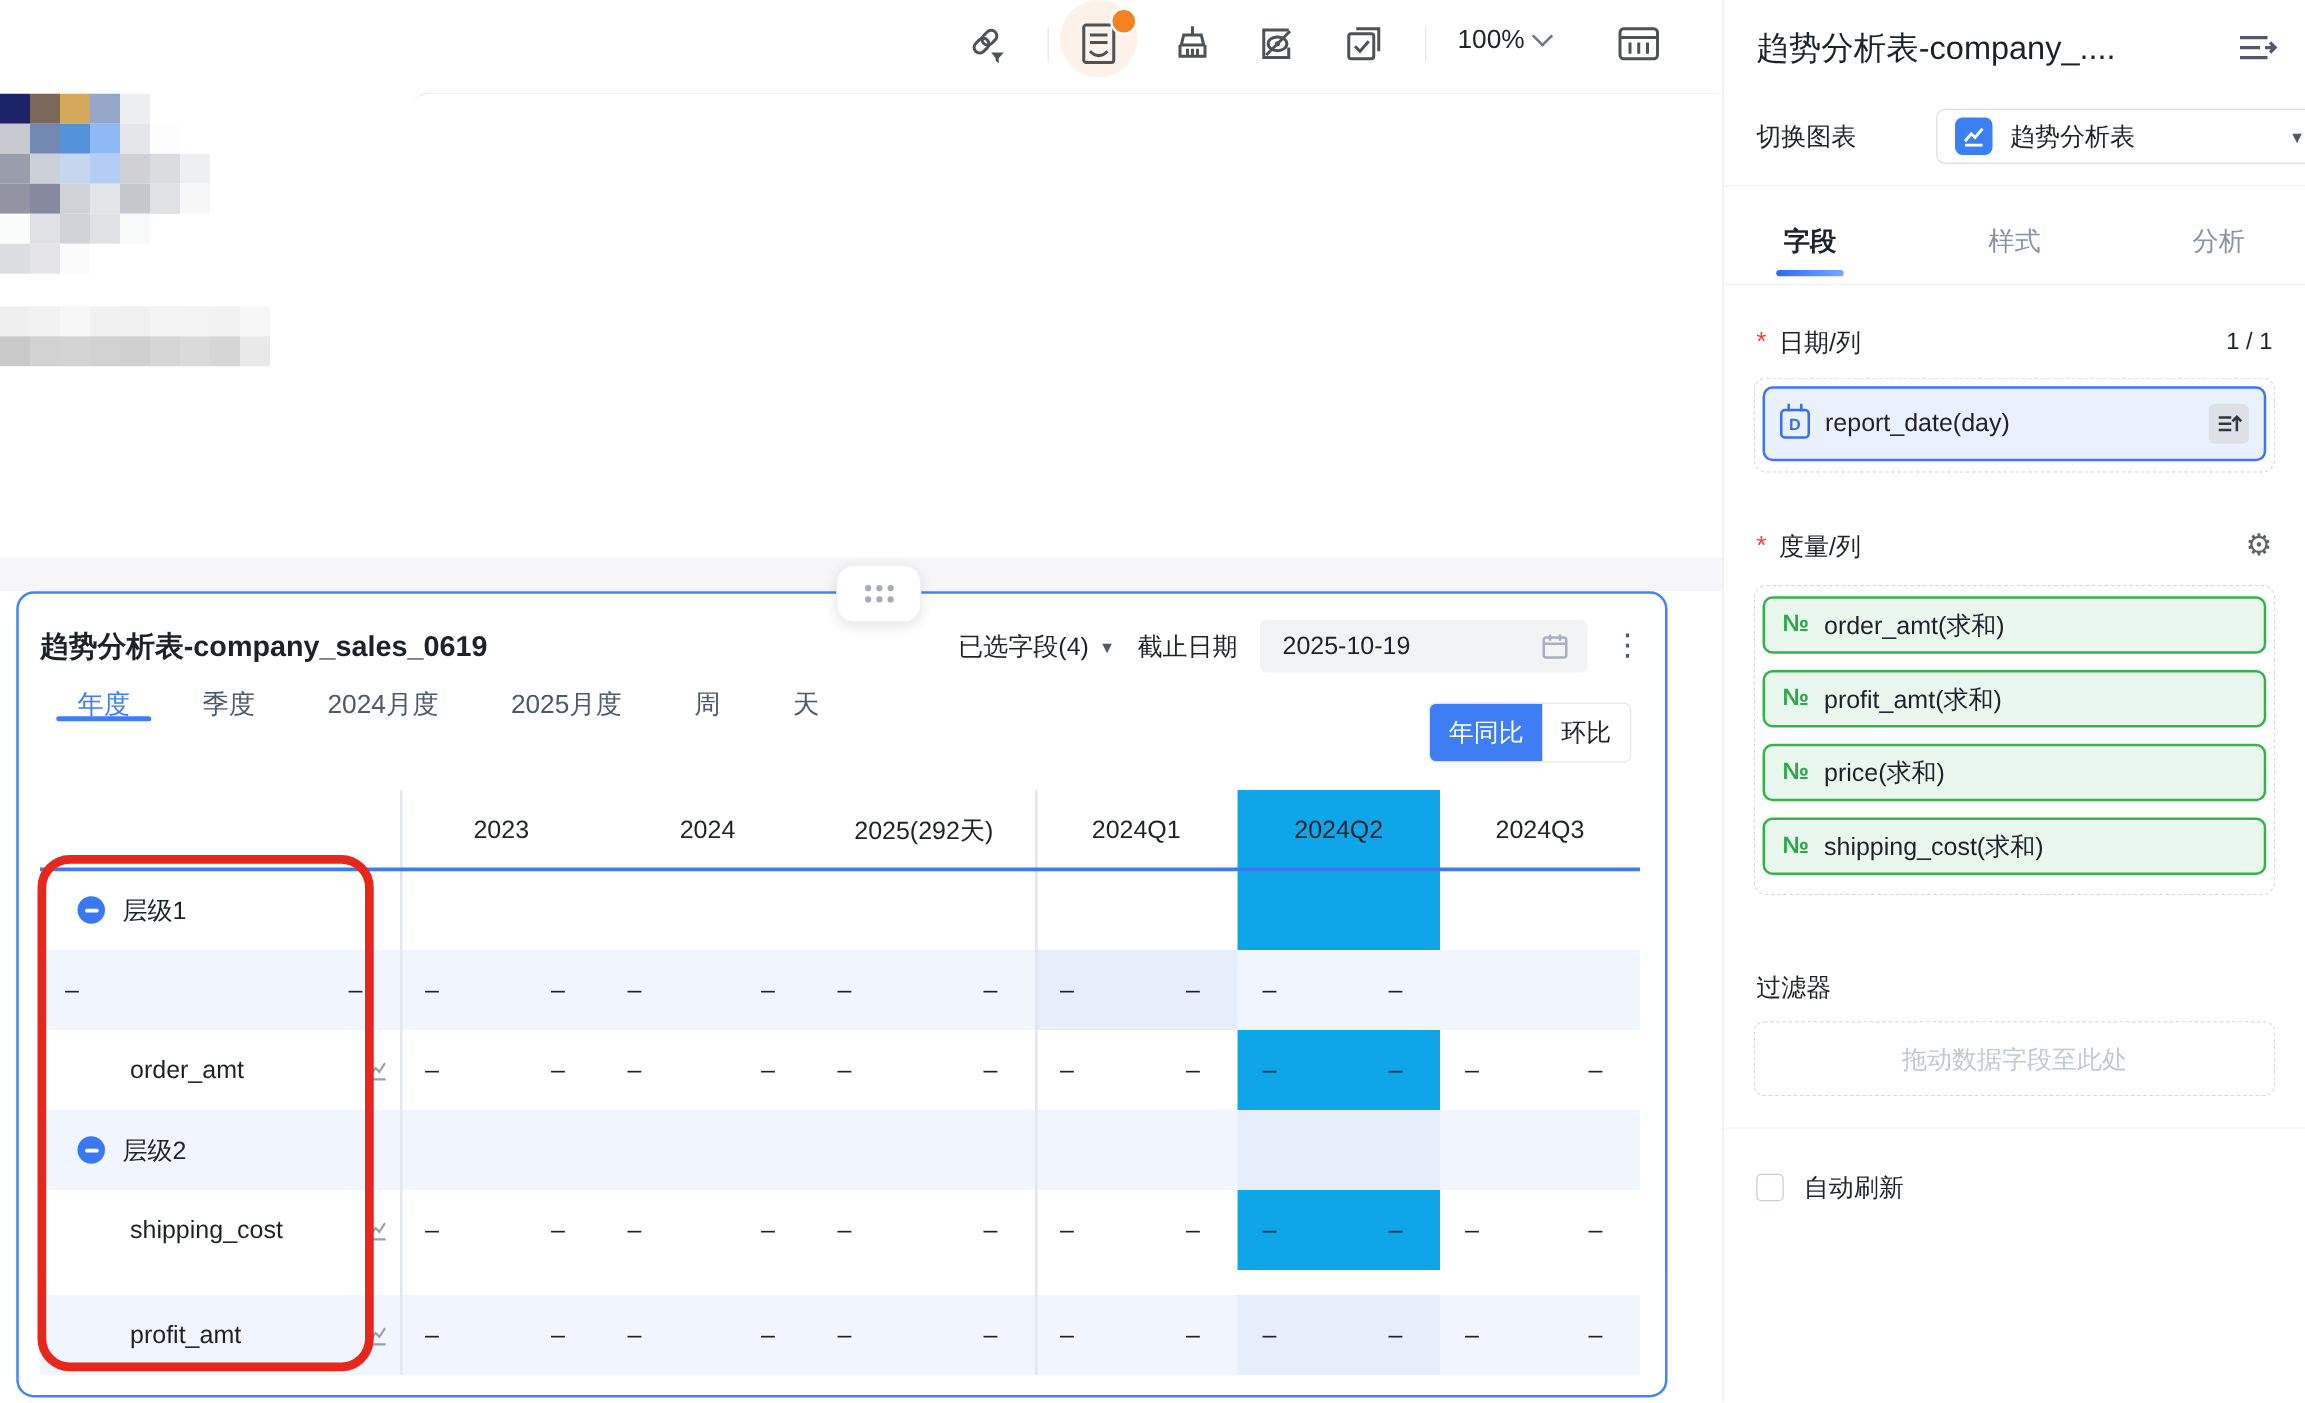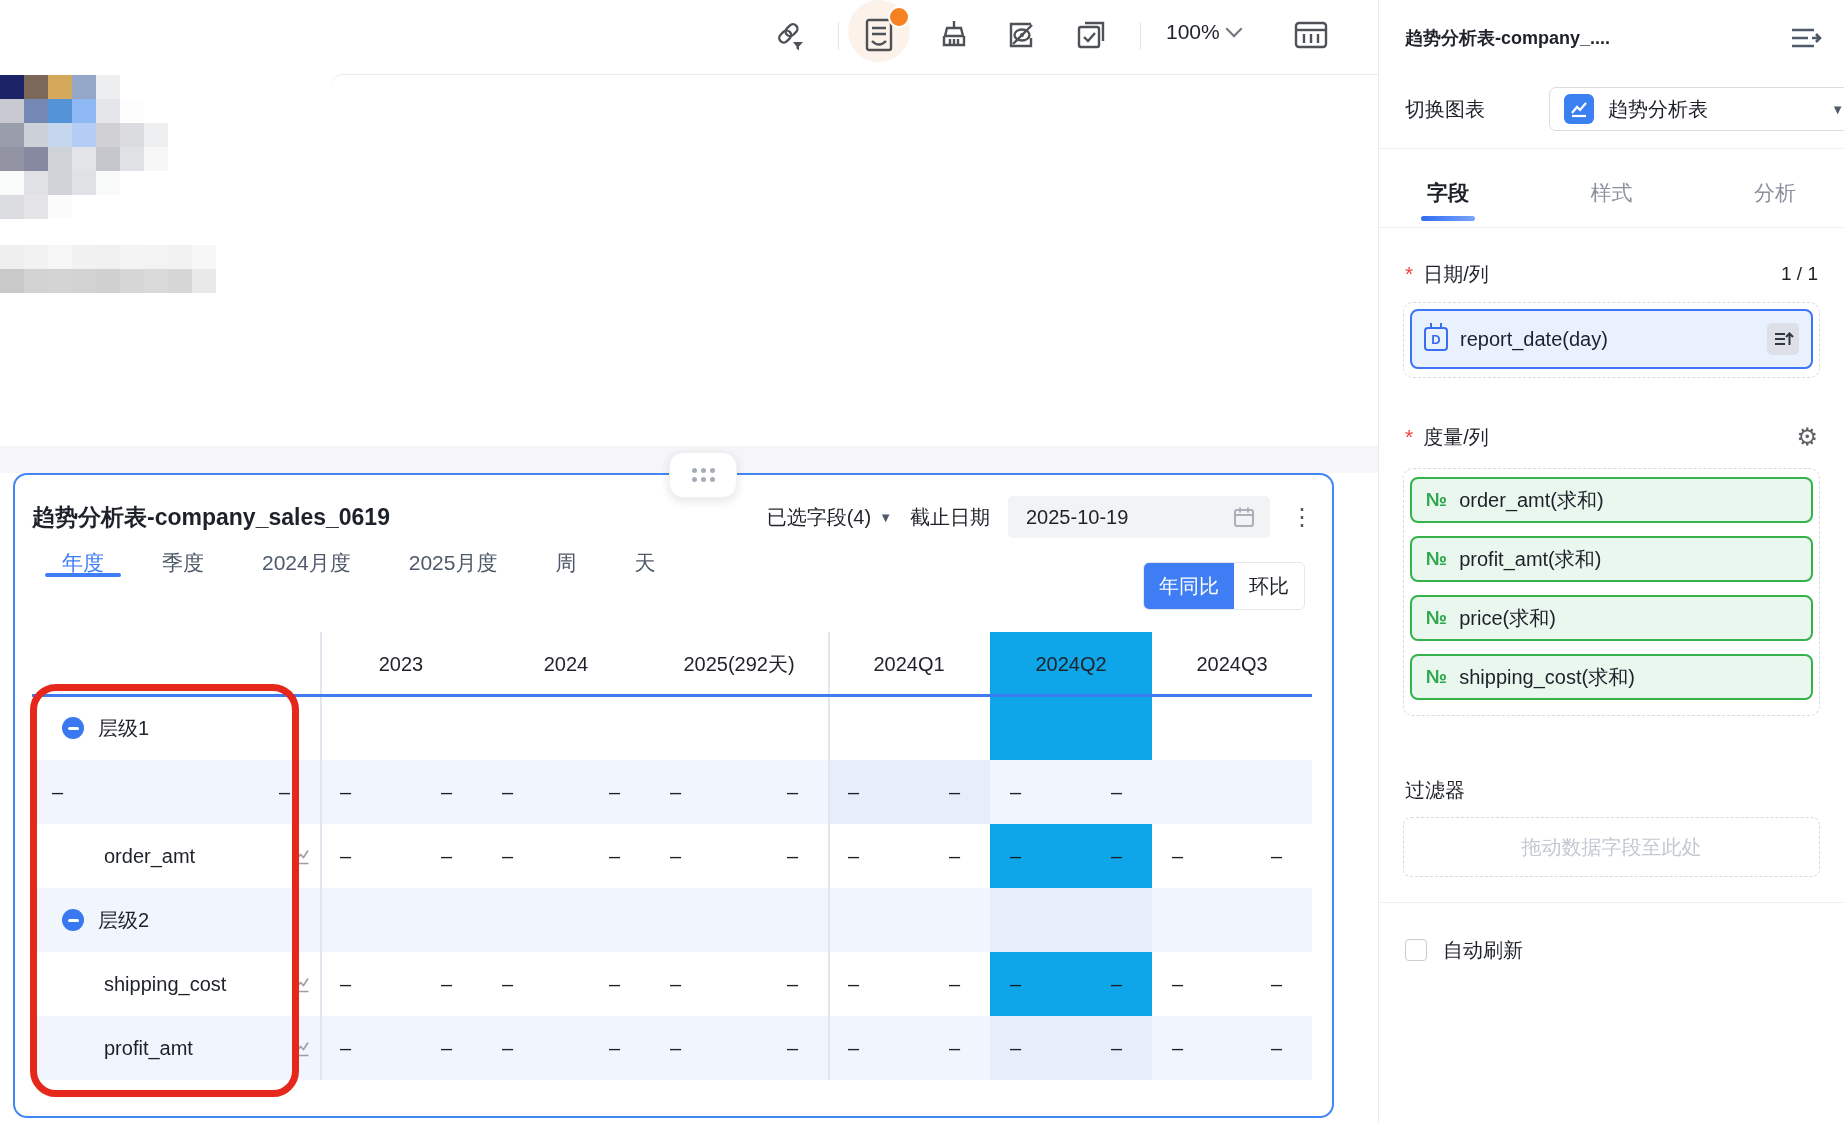--- a/index.html
+++ b/index.html
@@ -60,21 +60,21 @@
   .minus{width:22px;height:22px;border-radius:50%;background:#3a78f2;display:flex;align-items:center;justify-content:center;flex:0 0 22px;cursor:pointer;}
   .mbar{width:11px;height:3px;background:#fff;border-radius:2px;}
   .trendic{position:absolute;right:8px;top:50%;transform:translateY(-50%);display:flex;cursor:pointer;}
   .vdiv{position:absolute;top:0;bottom:0;width:1.5px;background:#e2e6ee;z-index:2;}
   .blueline{position:absolute;left:0;right:0;top:62px;height:2.5px;background:#3e7bf0;z-index:3;}
   
   #redbox{left:30px;top:684px;width:269px;height:413px;border:7px solid #e6271c;border-radius:26px;z-index:8;pointer-events:none;box-sizing:border-box;}
   
   #panel{left:1378px;top:0;width:466px;height:1122px;background:#fff;border-left:1px solid #e8eaed;box-sizing:border-box;}
   #panelTitleRow{position:absolute;left:26px;right:20px;top:16px;height:44px;display:flex;align-items:center;}
-  #panelTitle{font-size:18px;font-weight:bold;color:#1d2129;white-space:nowrap;overflow:hidden;}
+  #panelTitle{font-size:26px;font-weight:normal;color:#1d2129;white-space:nowrap;overflow:hidden;}
   #collapseIcon{margin-left:auto;cursor:pointer;display:flex;}
   #switchRow{position:absolute;left:26px;right:12px;top:86px;height:46px;display:flex;align-items:center;}
   #switchLabel{font-size:20px;color:#1f2329;}
   #chartSelect{position:absolute;left:144px;width:310px;height:44px;border:1px solid #d9dce1;border-radius:7px;display:flex;align-items:center;padding:0 14px;box-sizing:border-box;cursor:pointer;background:#fff;}
   #chartTypeIcon{width:30px;height:30px;border-radius:6px;background:#3a80f0;display:flex;align-items:center;justify-content:center;margin-right:14px;}
   #chartTypeText{font-size:20px;color:#1d2129;}
   #chartSelect .caret{margin-left:auto;}
   .pdivider{position:absolute;left:0;right:0;height:1px;background:#f0f1f3;}
   #panelTabs{position:absolute;left:0;right:0;top:160px;height:66px;display:flex;justify-content:space-between;padding:0 48px;}
   .ptab{font-size:21px;color:#8a919f;position:relative;display:flex;align-items:center;cursor:pointer;}
@@ -402,21 +402,21 @@
         </div>
         <div class="cell dcell hl">
           <span class="dash">–</span>
           <span class="dash">–</span>
         </div>
         <div class="cell dcell">
           <span class="dash">–</span>
           <span class="dash">–</span>
         </div>
       </div>
-      <div class="trow stripe" style="grid-template-columns: 288px 162px 168px 178px 162px 162px 160px;">
+      <div class="trow stripe" style="grid-template-columns: 288px 162px 168px 178px 162px 162px 160px; margin-top: 20px;">
         <div class="lcell mcell">
           <span class="mname">profit_amt</span>
           <span class="trendic">
             <svg viewBox="0 0 22 22" width="22" height="22" fill="none" stroke="#9aa0ab" stroke-width="1.7">
               <path d="M3.5 3.5 V18.5 H18.5"></path>
               <polyline points="6,15 10.5,9.5 13.5,12.5 18,5.5"></polyline>
             </svg>
           </span>
         </div>
         <div class="cell dcell">

